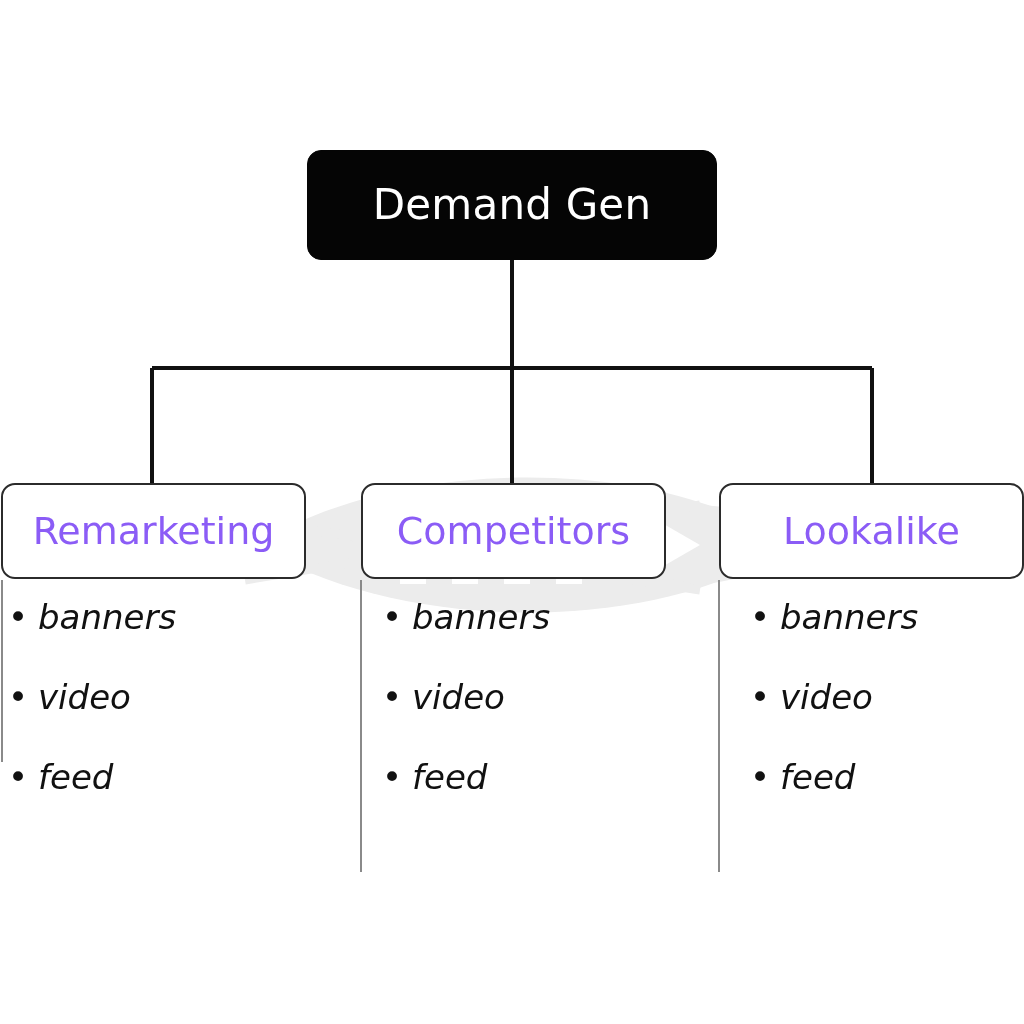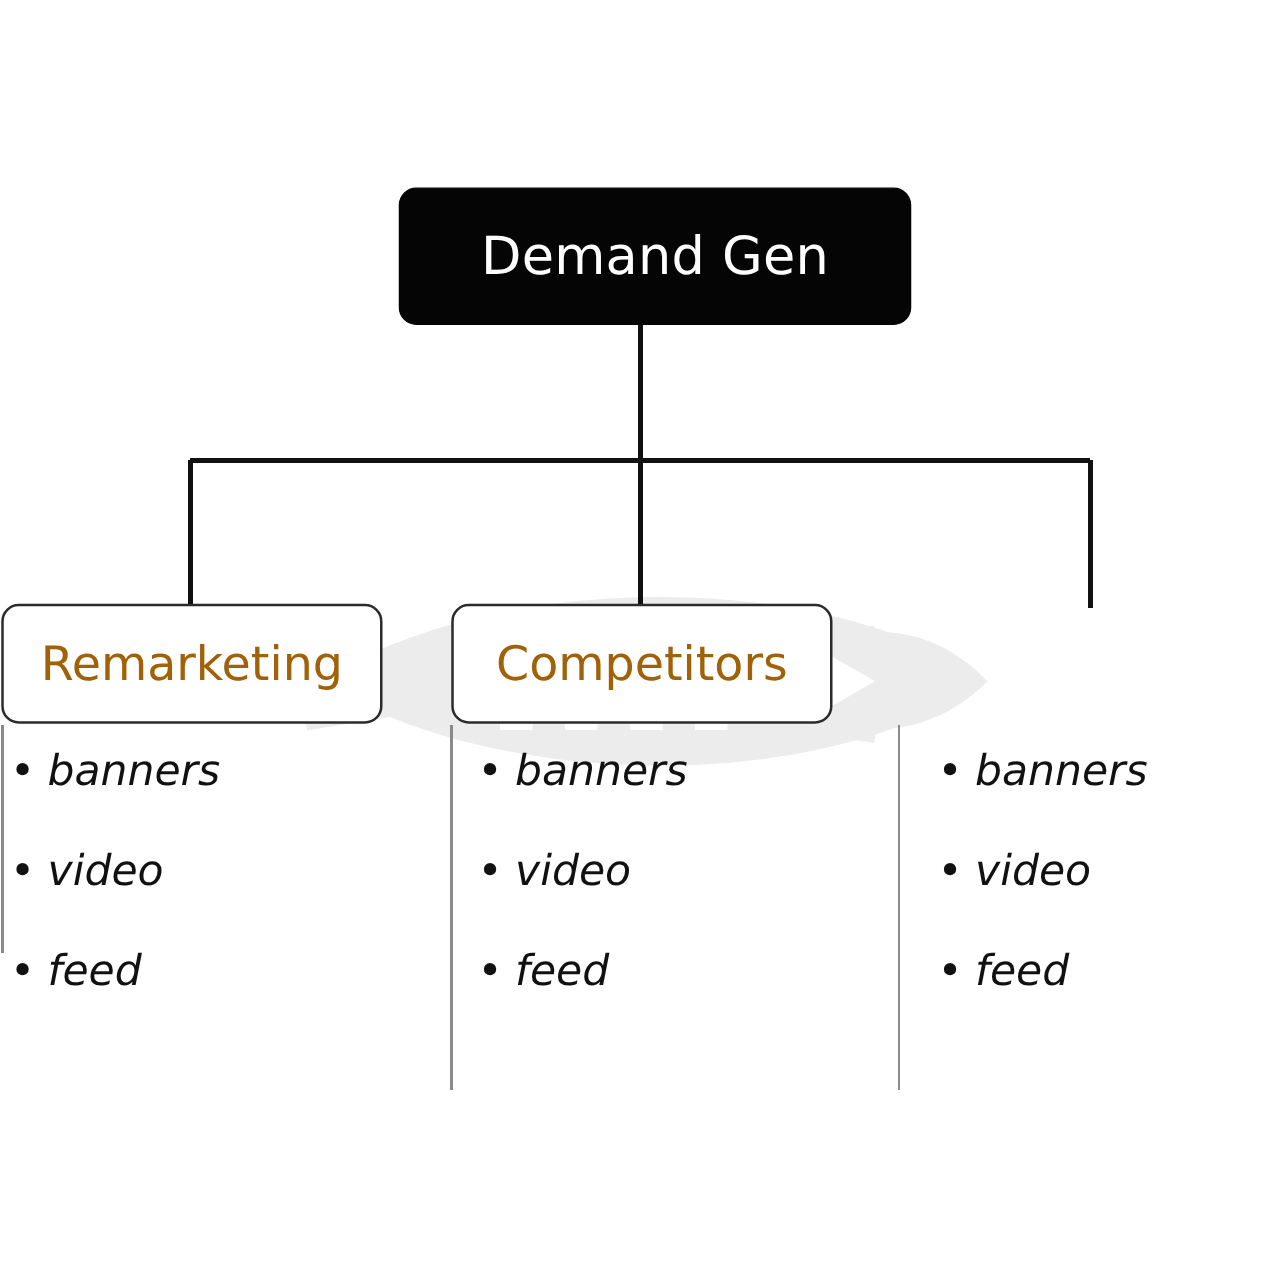--- a/index.html
+++ b/index.html
@@ -51,26 +51,25 @@
   .node-root {
     left: 307px;
     top: 150px;
     width: 410px;
     height: 110px;
     background: #050505;
     color: #ffffff;
     border: 1px solid #050505;
     font-size: 42px;
     letter-spacing: 0.2px;
-    margin-left: 12px;
   }
   .node-child {
     height: 96px;
     background: #ffffff;
-    color: #a16207;
+    color: #8b5cf6;
     border: 2px solid #2b2b2b;
     font-size: 38px;
     top: 483px;
   }
   .node-c0 { left: 1px;   width: 305px; }
   .node-c1 { left: 361px; width: 305px; }
   .node-c2 { left: 719px; width: 305px; }
 
   .node-label {
     line-height: 1;
@@ -152,20 +151,23 @@
   <div class="node node-root">
     <span class="node-label">Demand Gen</span>
   </div>
 
   <div class="node node-child node-c0">
     <span class="node-label">Remarketing</span>
   </div>
   <div class="node node-child node-c1">
     <span class="node-label">Competitors</span>
   </div>
+  <div class="node node-child node-c2">
+    <span class="node-label">Lookalike</span>
+  </div>
 
   <div class="column col0">
     <div class="bullet-item">
       <span class="bullet-dot">•</span>
       <span class="bullet-text">banners</span>
     </div>
     <div class="bullet-item">
       <span class="bullet-dot">•</span>
       <span class="bullet-text">video</span>
     </div>

